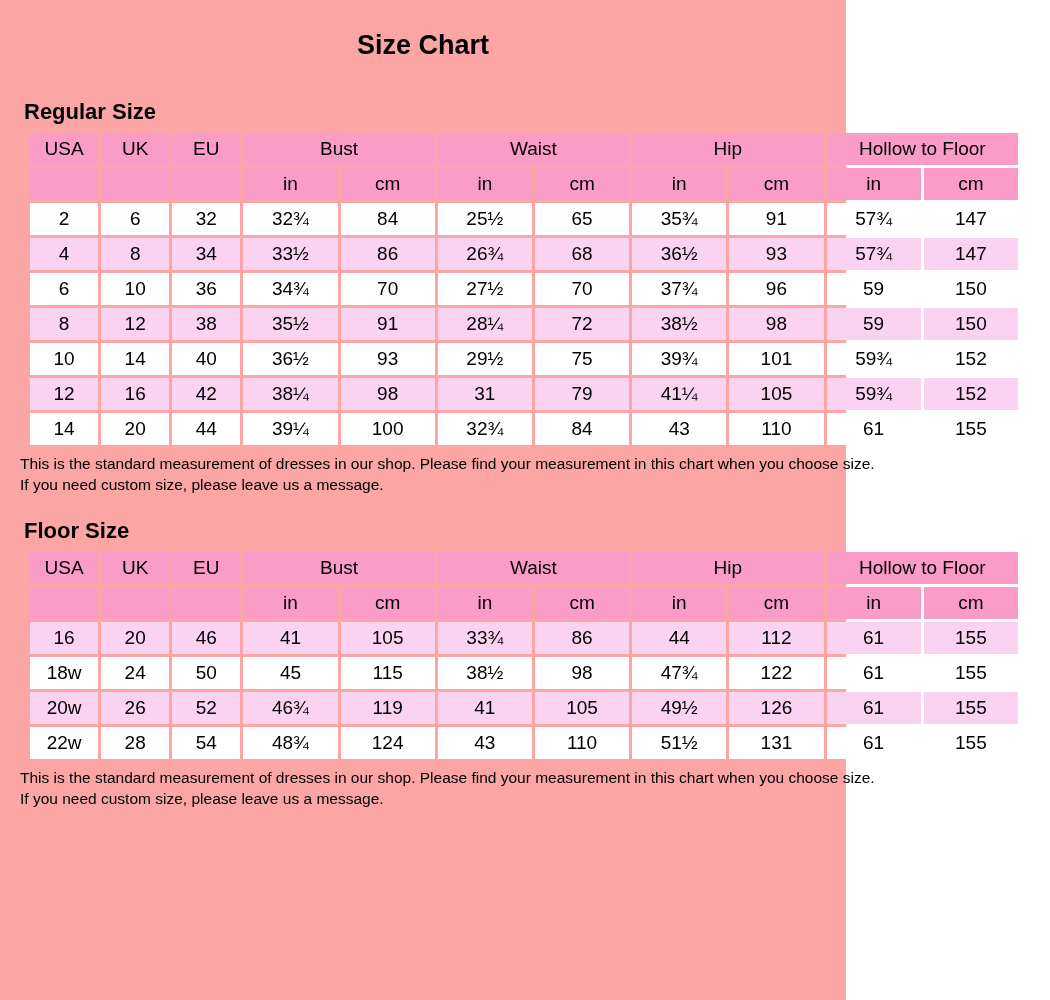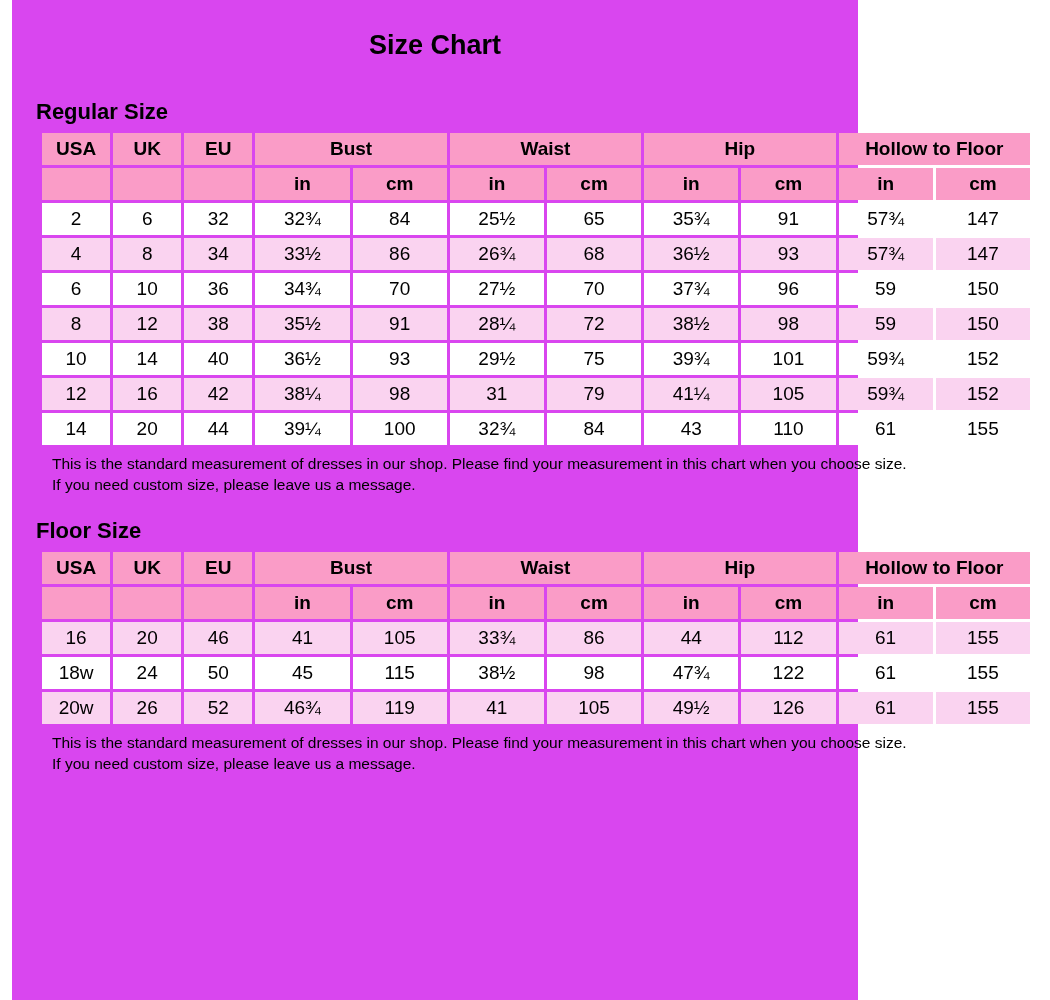--- a/index.html
+++ b/index.html
@@ -9,21 +9,21 @@
   }
   * { box-sizing: border-box; }
   html, body {
     margin: 0;
     padding: 0;
     background: #ffffff;
     width: 1050px;
     font-family: "Liberation Sans", sans-serif;
     color: var(--text);
   }
-  .page { width: 846px; min-height: 1000px; background: #d946ef; margin-left: 12px; }
+  .page { width: 846px; min-height: 1000px; background: #fca5a5; }
   .title {
     text-align: center;
     font-size: 27px;
     font-weight: bold;
     margin: 0;
     padding: 30px 0 16px 0;
   }
   .section-heading {
     font-size: 22px;
     font-weight: bold;
@@ -42,32 +42,32 @@
     text-align: center;
     vertical-align: middle;
     font-size: 19px;
     height: 32px;
     padding: 0;
     overflow: hidden;
     white-space: nowrap;
   }
   table.size-table th {
     background: var(--header-pink);
-    font-weight: bold;
+    font-weight: normal;
   }
   table.size-table td { background: #ffffff; }
   table.stripe-even tbody tr:nth-child(even) td { background: var(--row-pink); }
   table.stripe-odd  tbody tr:nth-child(odd)  td { background: var(--row-pink); }
   col.c-small { width: 68px; }
   col.c-reg   { width: 94px; }
   .note {
     font-size: 15.5px;
     line-height: 1.38;
     margin: 5px 0 0 0;
-    padding-left: 40px;
+    padding-left: 20px;
   }
   .note div { white-space: nowrap; }
 </style>
 </head>
 <body>
 
 <div class="page">
 
   <h1 class="title">Size Chart</h1>
 
@@ -284,20 +284,33 @@
           <td>52</td>
           <td>46¾</td>
           <td>119</td>
           <td>41</td>
           <td>105</td>
           <td>49½</td>
           <td>126</td>
           <td>61</td>
           <td>155</td>
         </tr>
+        <tr>
+          <td>22w</td>
+          <td>28</td>
+          <td>54</td>
+          <td>48¾</td>
+          <td>124</td>
+          <td>43</td>
+          <td>110</td>
+          <td>51½</td>
+          <td>131</td>
+          <td>61</td>
+          <td>155</td>
+        </tr>
       </tbody>
     </table>
 
   <div class="note">
     <div>This is the standard measurement of dresses in our shop. Please find your measurement in this chart when you choose size.</div>
     <div>If you need custom size, please leave us a message.</div>
   </div>
 
 </div>
 

